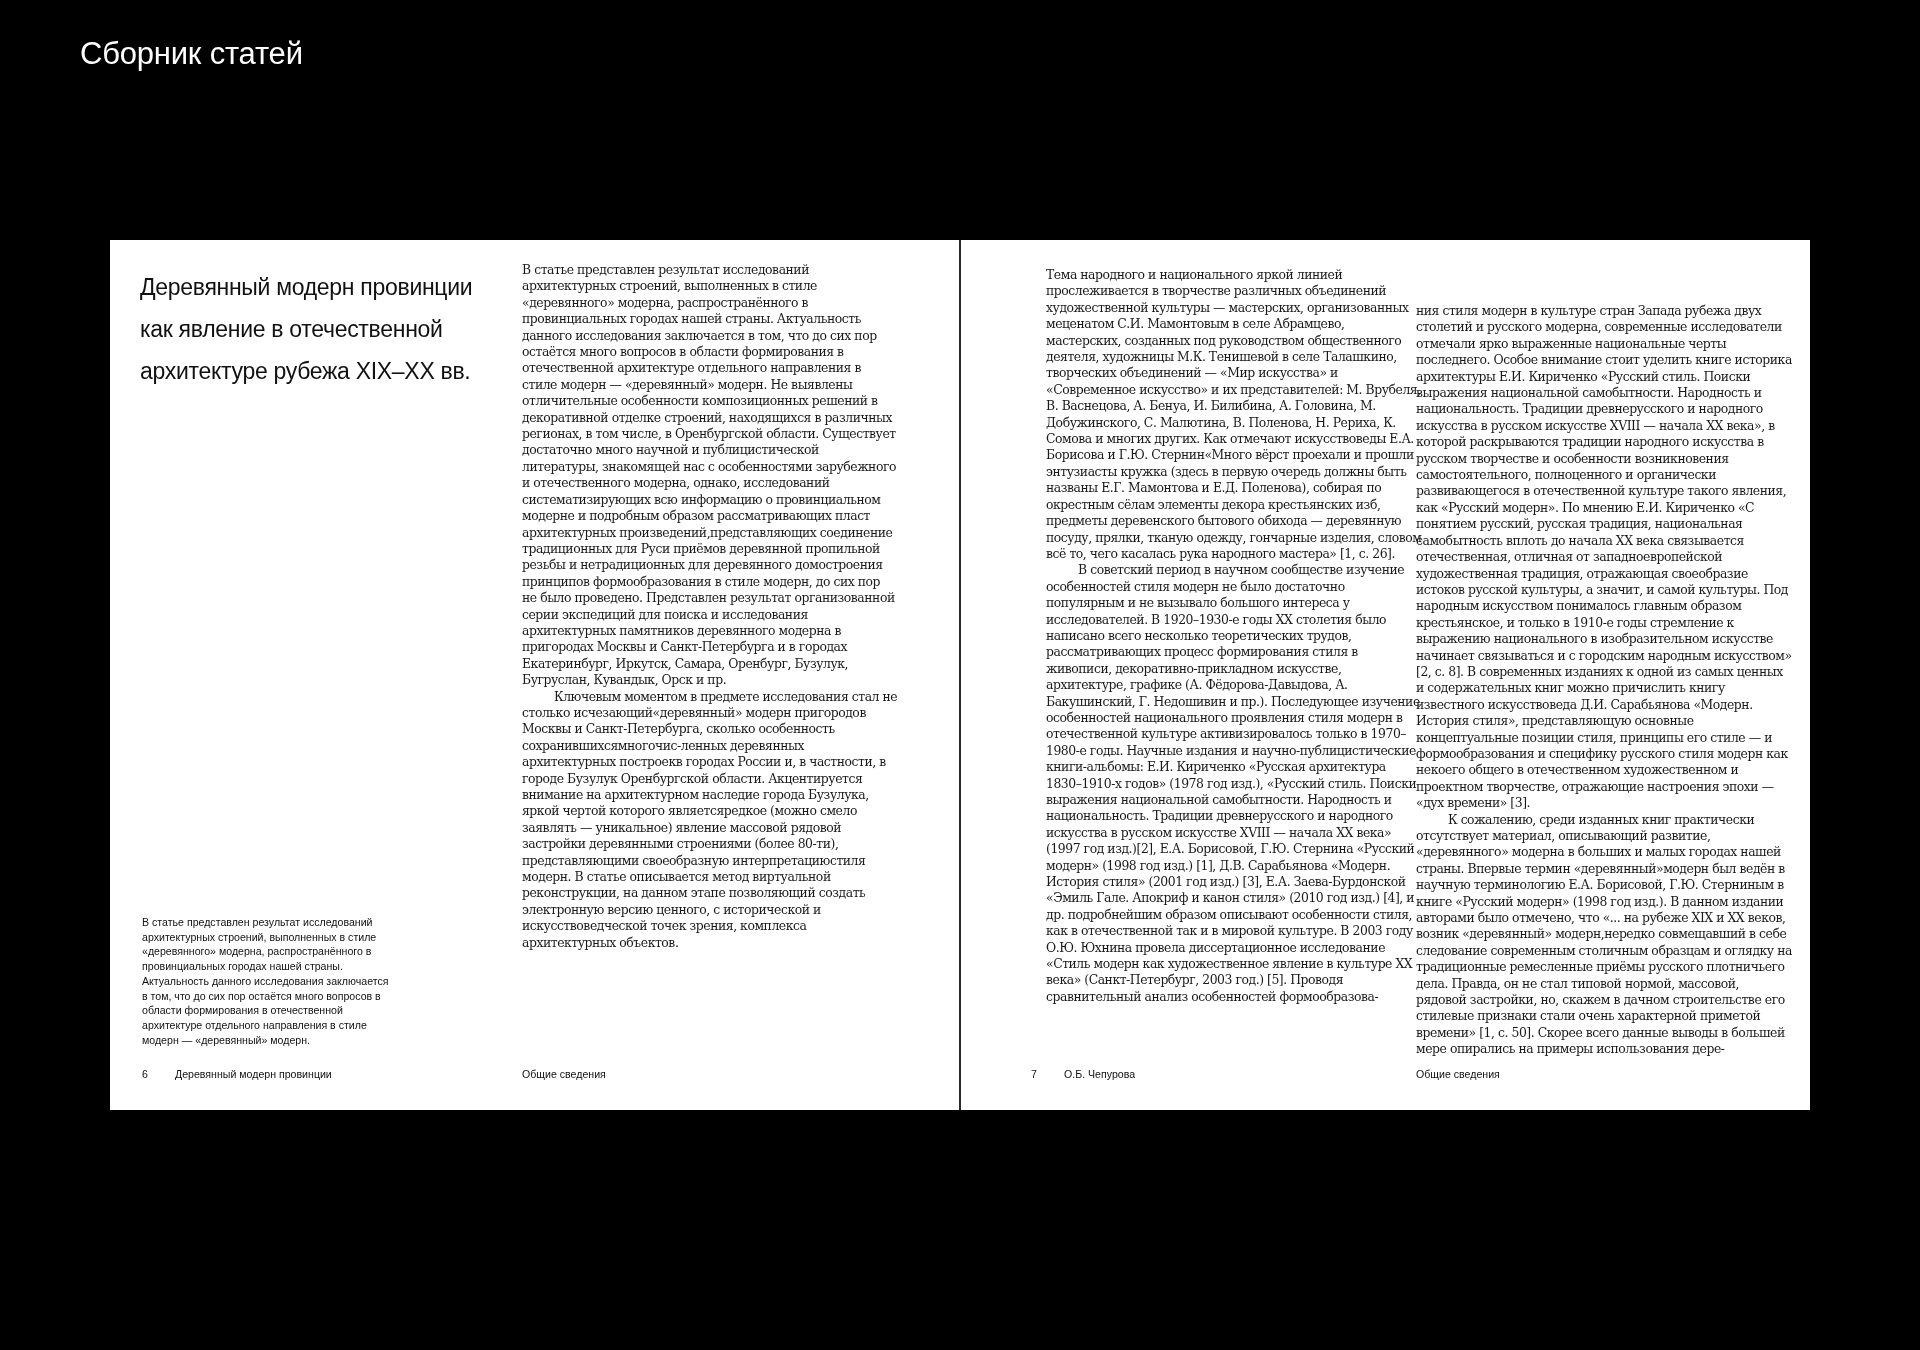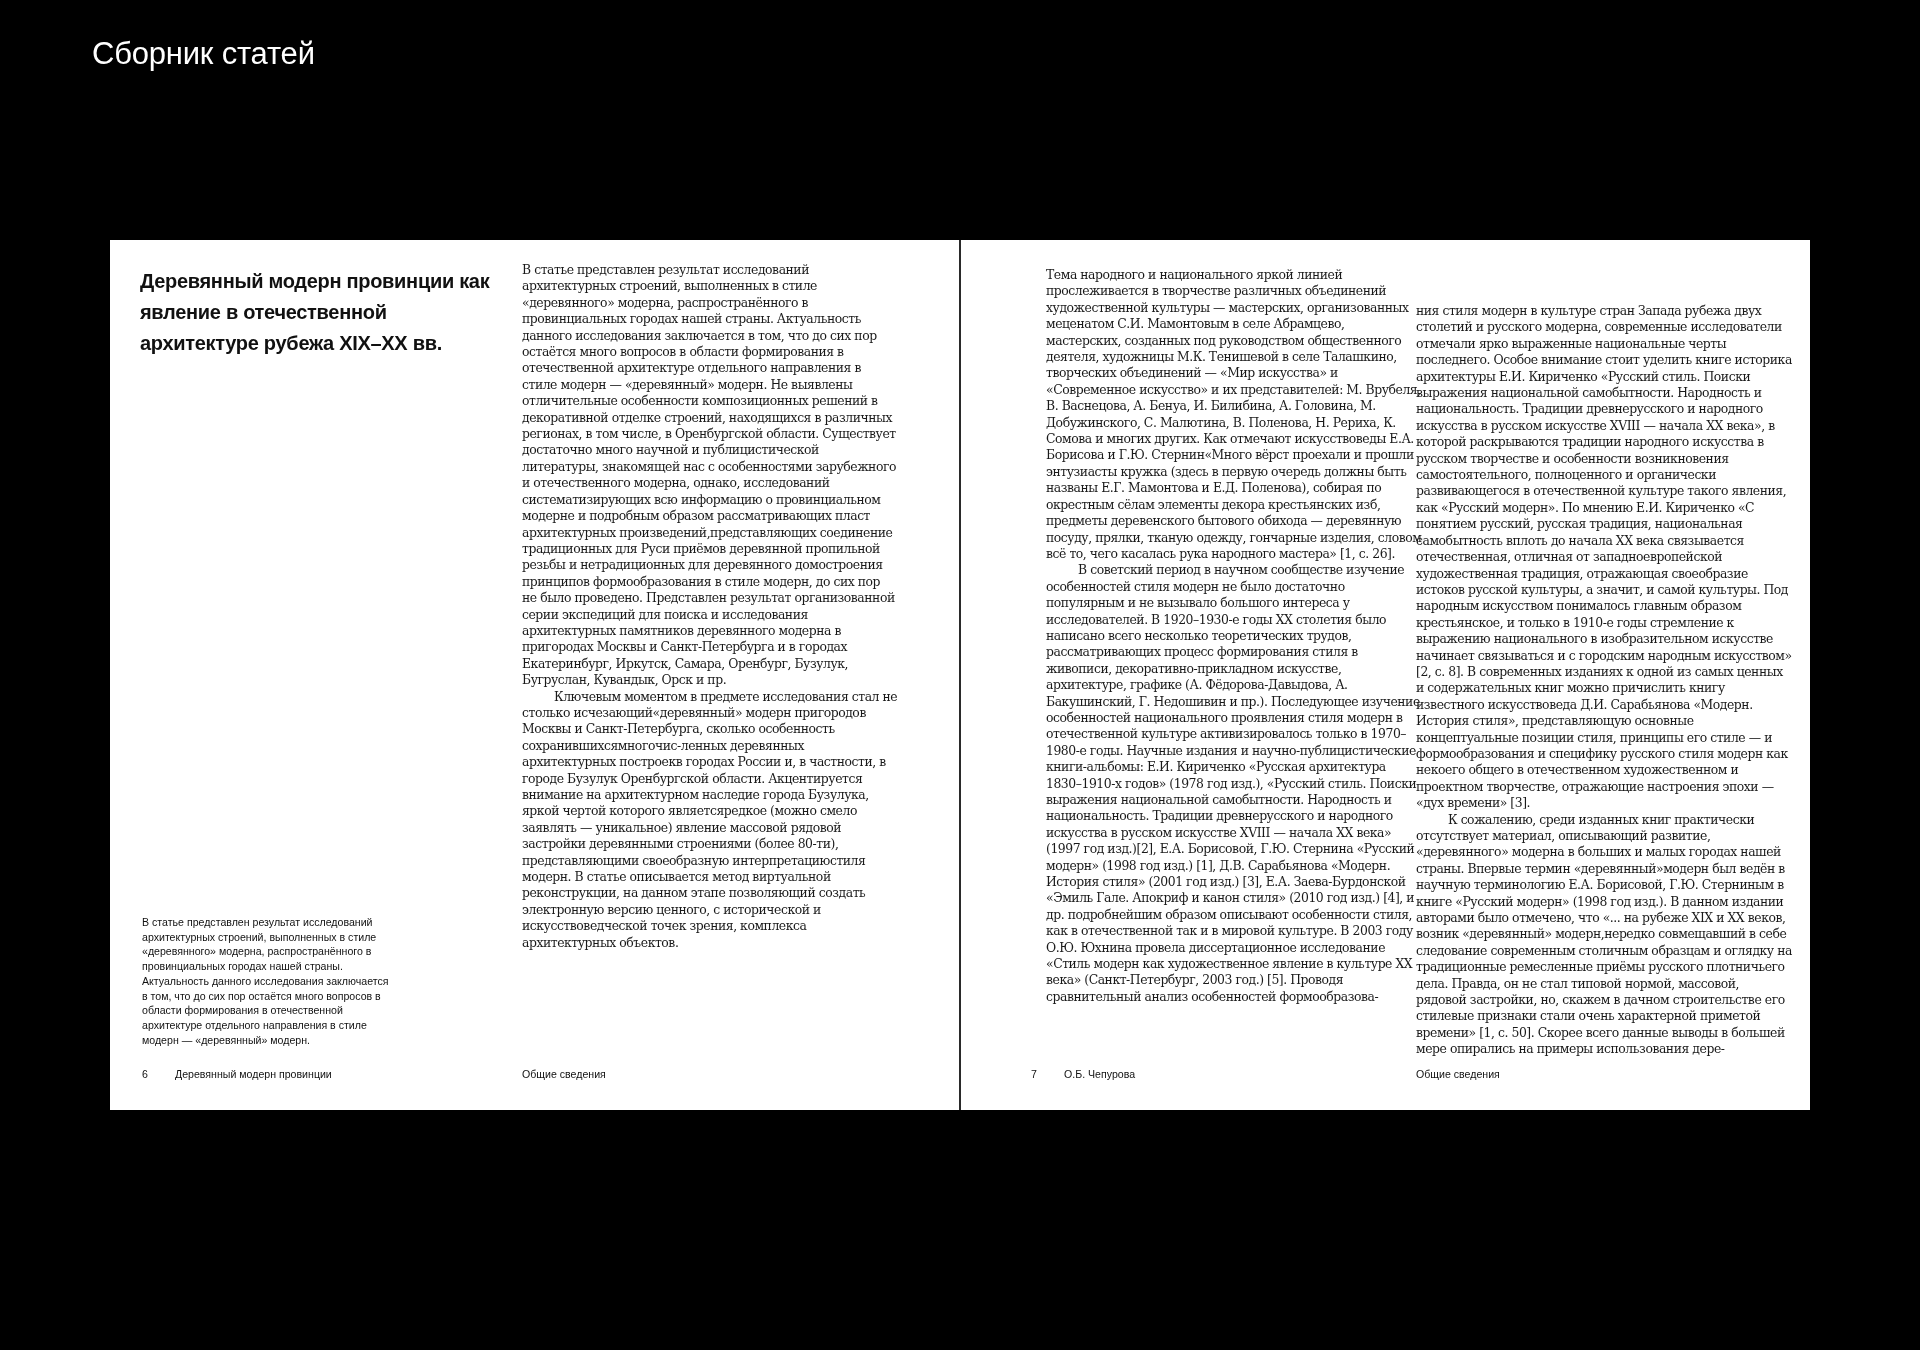--- a/index.html
+++ b/index.html
@@ -5,21 +5,21 @@
     html, body { margin: 0; padding: 0; }
     body {
       width: 1920px; height: 1350px;
       background: #000000;
       position: relative;
       overflow: hidden;
       font-family: "Liberation Sans", sans-serif;
     }
     .collection-title {
       position: absolute;
-      left: 92px; top: 36px;
+      left: 80px; top: 36px;
       color: #ffffff;
       font-family: "Liberation Sans", sans-serif;
       font-size: 31px;
       font-weight: 400;
       letter-spacing: -0.2px;
       margin: 0;
     }
     .spread {
       position: absolute;
       left: 110px; top: 240px;
@@ -35,23 +35,23 @@
     .page { position: absolute; top: 0; height: 870px; }
     .page-left { left: 0; width: 849px; }
     .page-right { left: 851px; width: 849px; }
 
     .article-title {
       position: absolute;
       left: 30px; top: 26px;
       width: 370px;
       margin: 0;
       font-family: "Liberation Sans", sans-serif;
-      font-size: 20px;
-      line-height: 31px;
-      font-weight: 700;
+      font-size: 23px;
+      line-height: 42px;
+      font-weight: 400;
       color: #111111;
       letter-spacing: -0.3px;
     }
     .abstract {
       position: absolute;
       left: 32px; top: 675px;
       width: 250px;
       margin: 0;
       font-family: "Liberation Sans", sans-serif;
       font-size: 10.6px;

